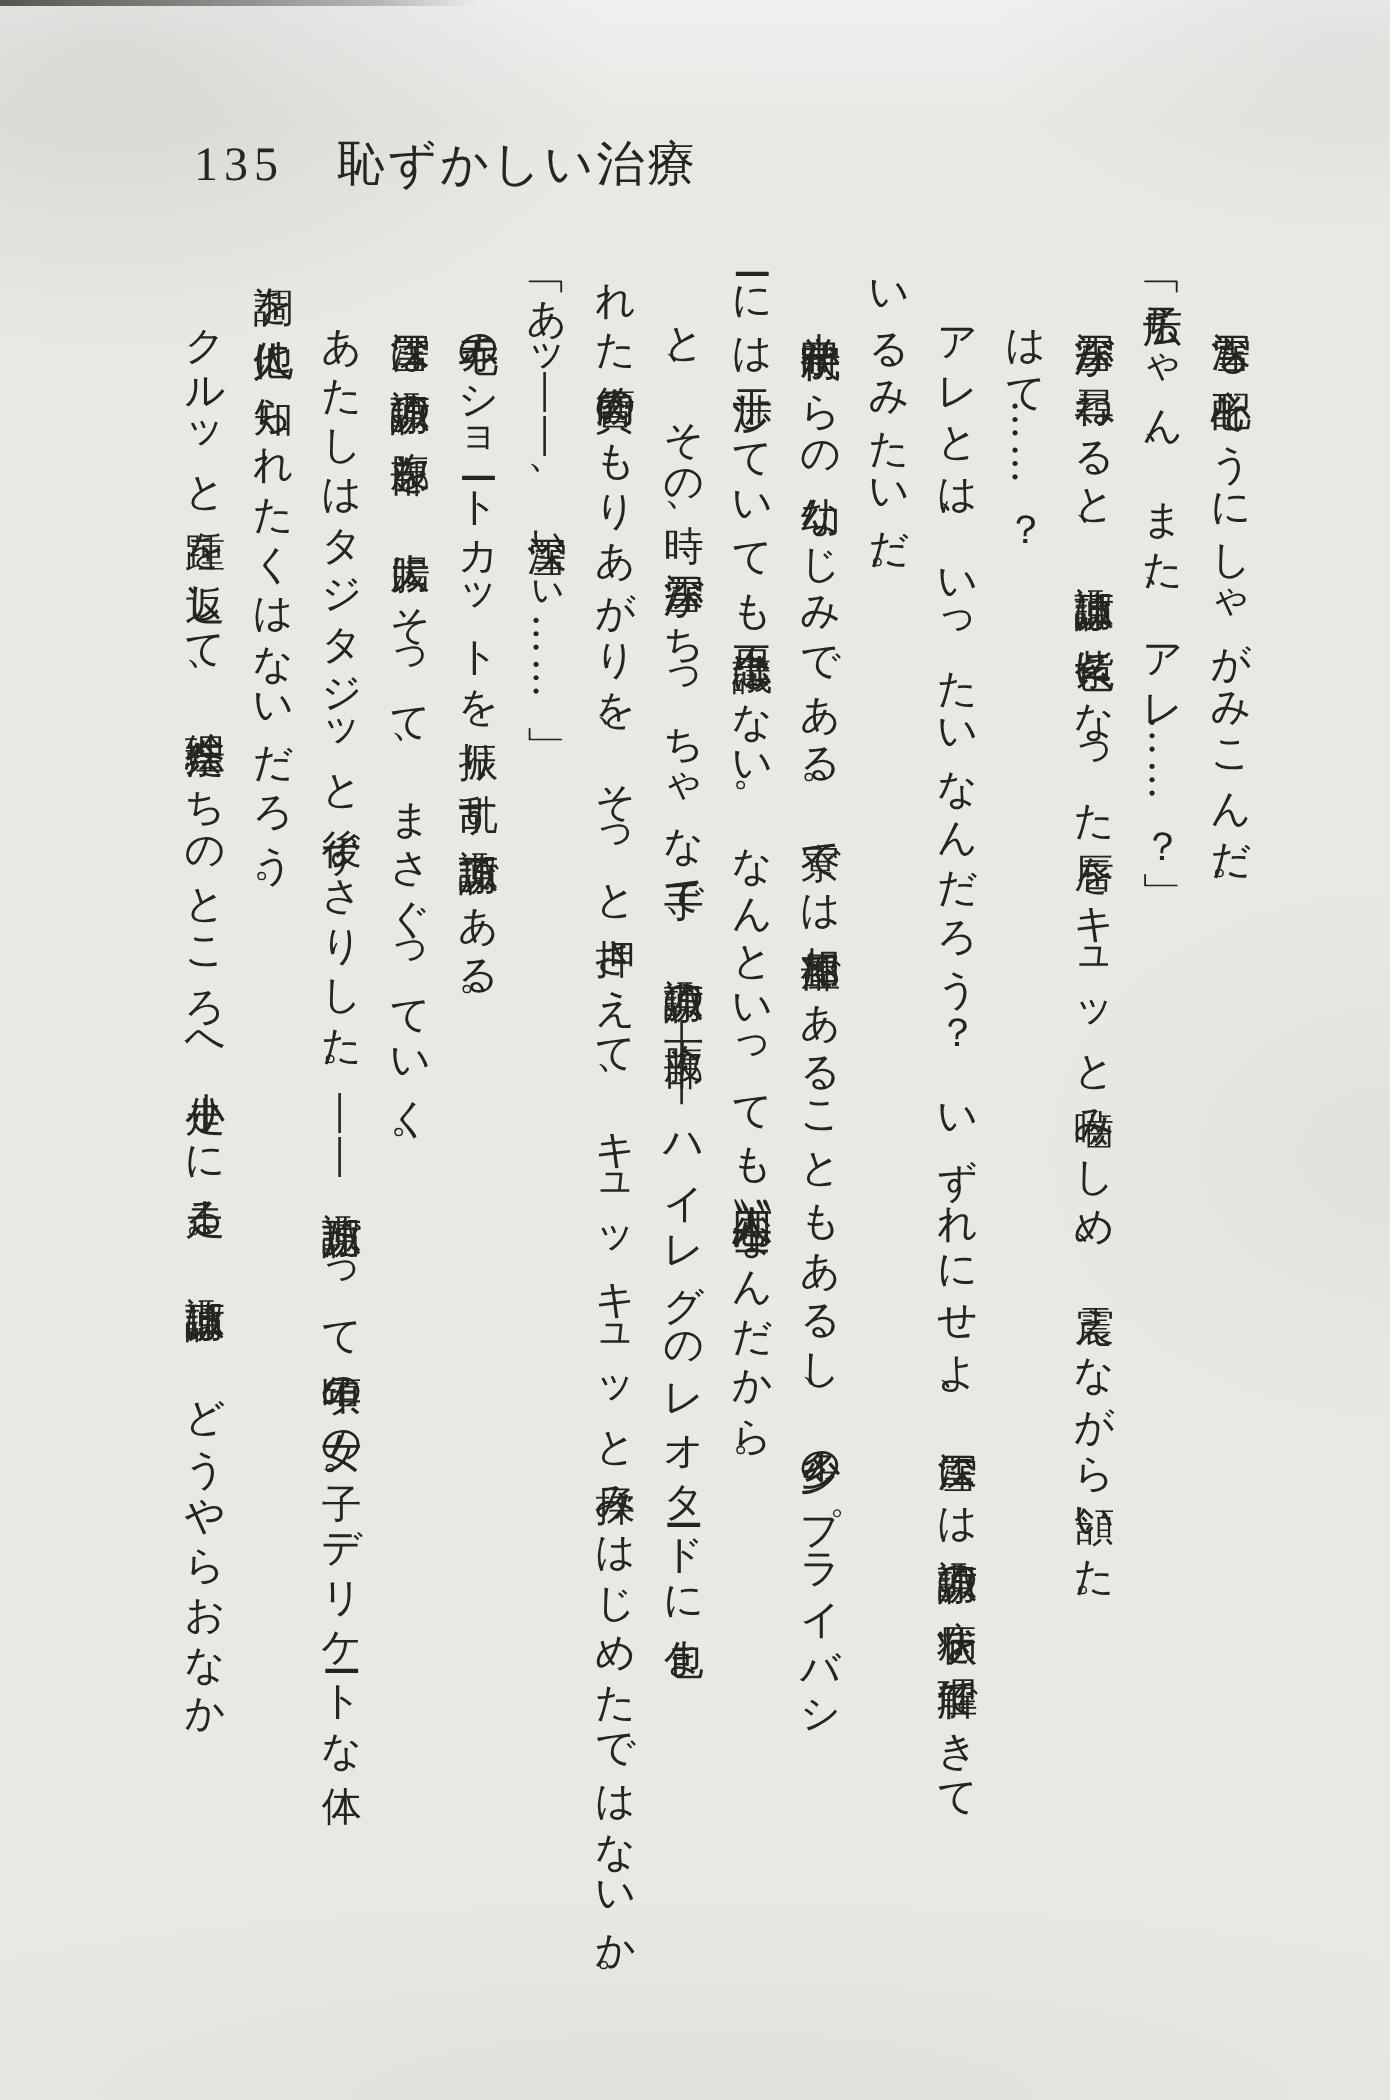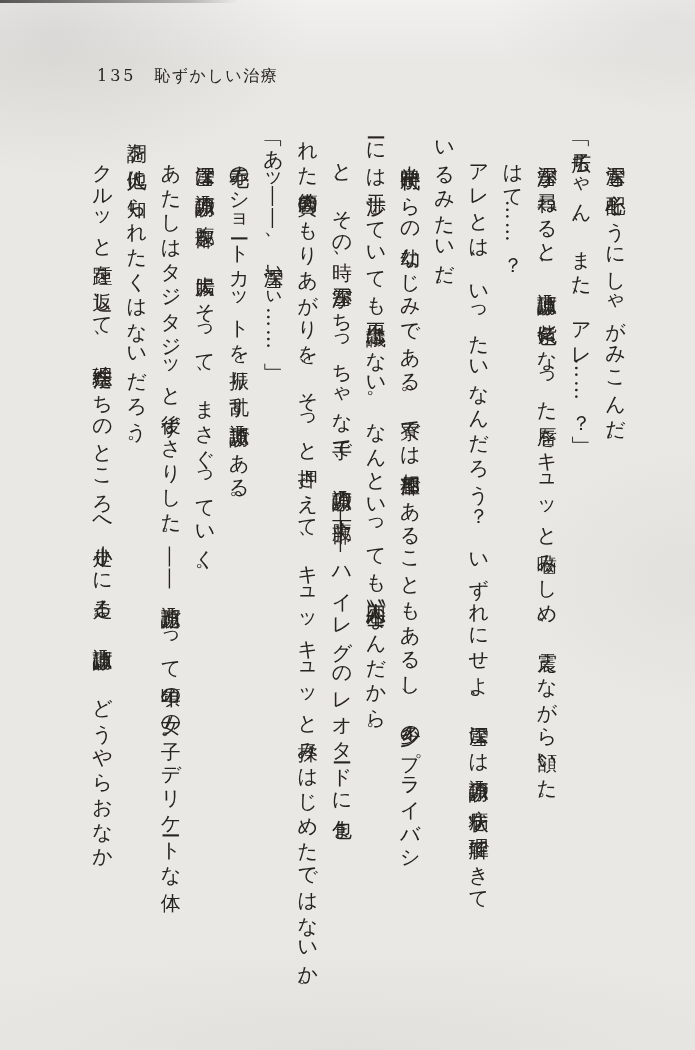--- a/index.html
+++ b/index.html
@@ -19,22 +19,23 @@
       linear-gradient(180deg, rgba(255,255,255,0.35), rgba(255,255,255,0) 6%),
       #eae8e5;
   }
   .edge-artifact{
     position:absolute;top:0;left:0;width:238px;height:3px;
     background:linear-gradient(90deg, rgba(40,38,35,0.75), rgba(40,38,35,0.25) 80%, transparent);
     border-radius:0 0 2px 0;
   }
   .running-head{
     position:absolute;top:66px;left:97px;
-    font-size:16px;letter-spacing:1.5px;color:#27251f;
+    font-size:24px;letter-spacing:1.5px;color:#27251f;
     white-space:nowrap;
+    font-family:Liberation Serif, serif;
   }
   .running-head .pageno{margin-right:1.1em;letter-spacing:3px;}
   .text-body{
     position:absolute;top:127px;right:62px;height:912px;
     writing-mode:vertical-rl;
     text-orientation:mixed;
     font-size:20px;
     letter-spacing:2px;
     line-height:34.2px;
     color:#26241f;

